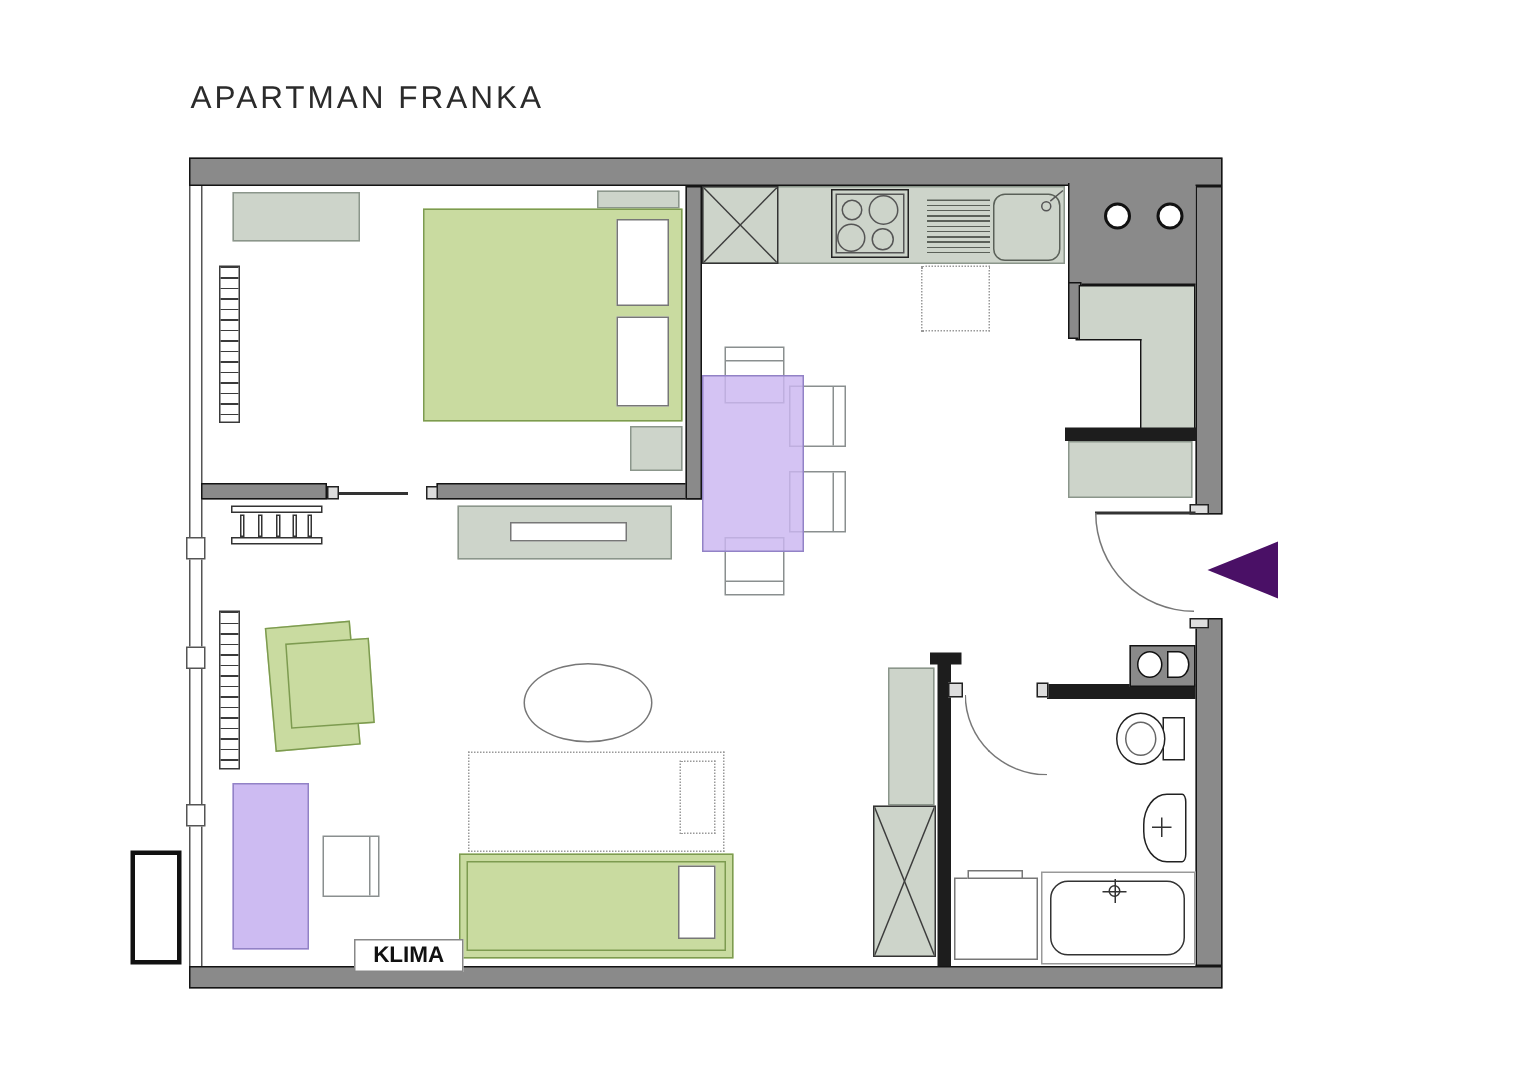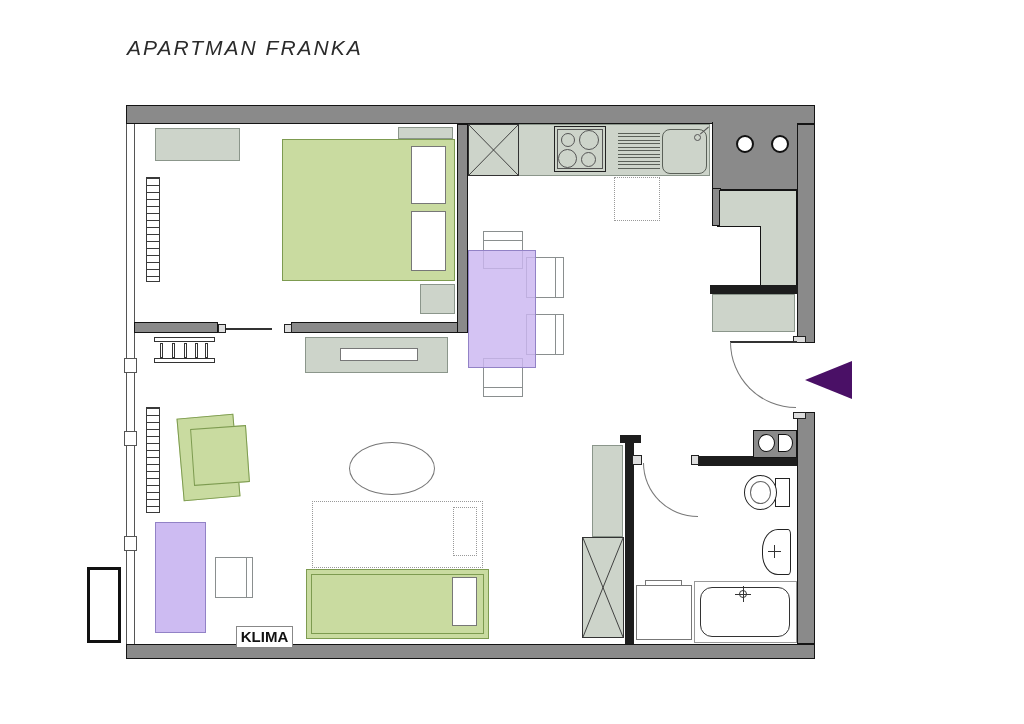--- a/index.html
+++ b/index.html
@@ -29,21 +29,21 @@
   .klima{background:#fff;border:1px solid #888;color:#111;font-size:15px;font-weight:600;
          text-align:center;line-height:20px;letter-spacing:0;}
   .backrest{position:absolute;background:transparent;border:0 solid #8a8f8f;}
   svg line{stroke:#3c3c3c;stroke-width:1;}
 </style>
 </head>
 <body>
 
 <div id="stage">
 
-  <div class="abs title" style="left:127px;top:36px;font-style:italic;">APARTMAN FRANKA</div>
+  <div class="abs title" style="left:127px;top:54px;">APARTMAN FRANKA</div>
 
   <div class="abs" style="left:126px;top:124px;width:9px;height:520px;background:#fff;border-left:1.2px solid #555;border-right:1.2px solid #555;"></div>
   <div class="abs" style="left:124px;top:358px;width:13px;height:15px;background:#fff;border:1px solid #555;"></div>
   <div class="abs" style="left:124px;top:431px;width:13px;height:15px;background:#fff;border:1px solid #555;"></div>
   <div class="abs" style="left:124px;top:536px;width:13px;height:15px;background:#fff;border:1px solid #555;"></div>
 
   <div class="abs wall" style="left:126px;top:105px;width:689px;height:19px;"></div>
   <div class="abs wall" style="left:126px;top:644px;width:689px;height:15px;"></div>
   <div class="abs wall" style="left:797px;top:124px;width:18px;height:219px;"></div>
   <div class="abs wall" style="left:797px;top:412px;width:18px;height:232px;"></div>
@@ -167,17 +167,17 @@
   <div class="abs green" style="left:306px;top:569px;width:183px;height:70px;">
     <div style="position:absolute;left:4px;top:4px;right:4px;bottom:4px;border:1px solid var(--greenBorder,#7d9b50);"></div>
   </div>
   <div class="abs whitebox" style="left:452px;top:577px;width:25px;height:49px;border-color:#777;"></div>
 
   <div class="abs lavender" style="left:155px;top:522px;width:51px;height:111px;"></div>
   <div class="abs whitebox" style="left:215px;top:557px;width:38px;height:41px;">
       <div class="backrest" style="right:5px;top:0;height:100%;border-left-width:1px;"></div>
     </div>
 
-  <div class="abs klima" style="left:236px;top:626px;width:57px;height:22px;z-index:5;">KLIMA</div>
+  <div class="abs klima" style="left:236px;top:626px;width:73px;height:22px;z-index:5;">KLIMA</div>
 
   <div class="abs" style="left:87px;top:567px;width:34px;height:76px;background:#fff;border:3px solid #111;"></div>
 
 </div>
 
 </body></html>

